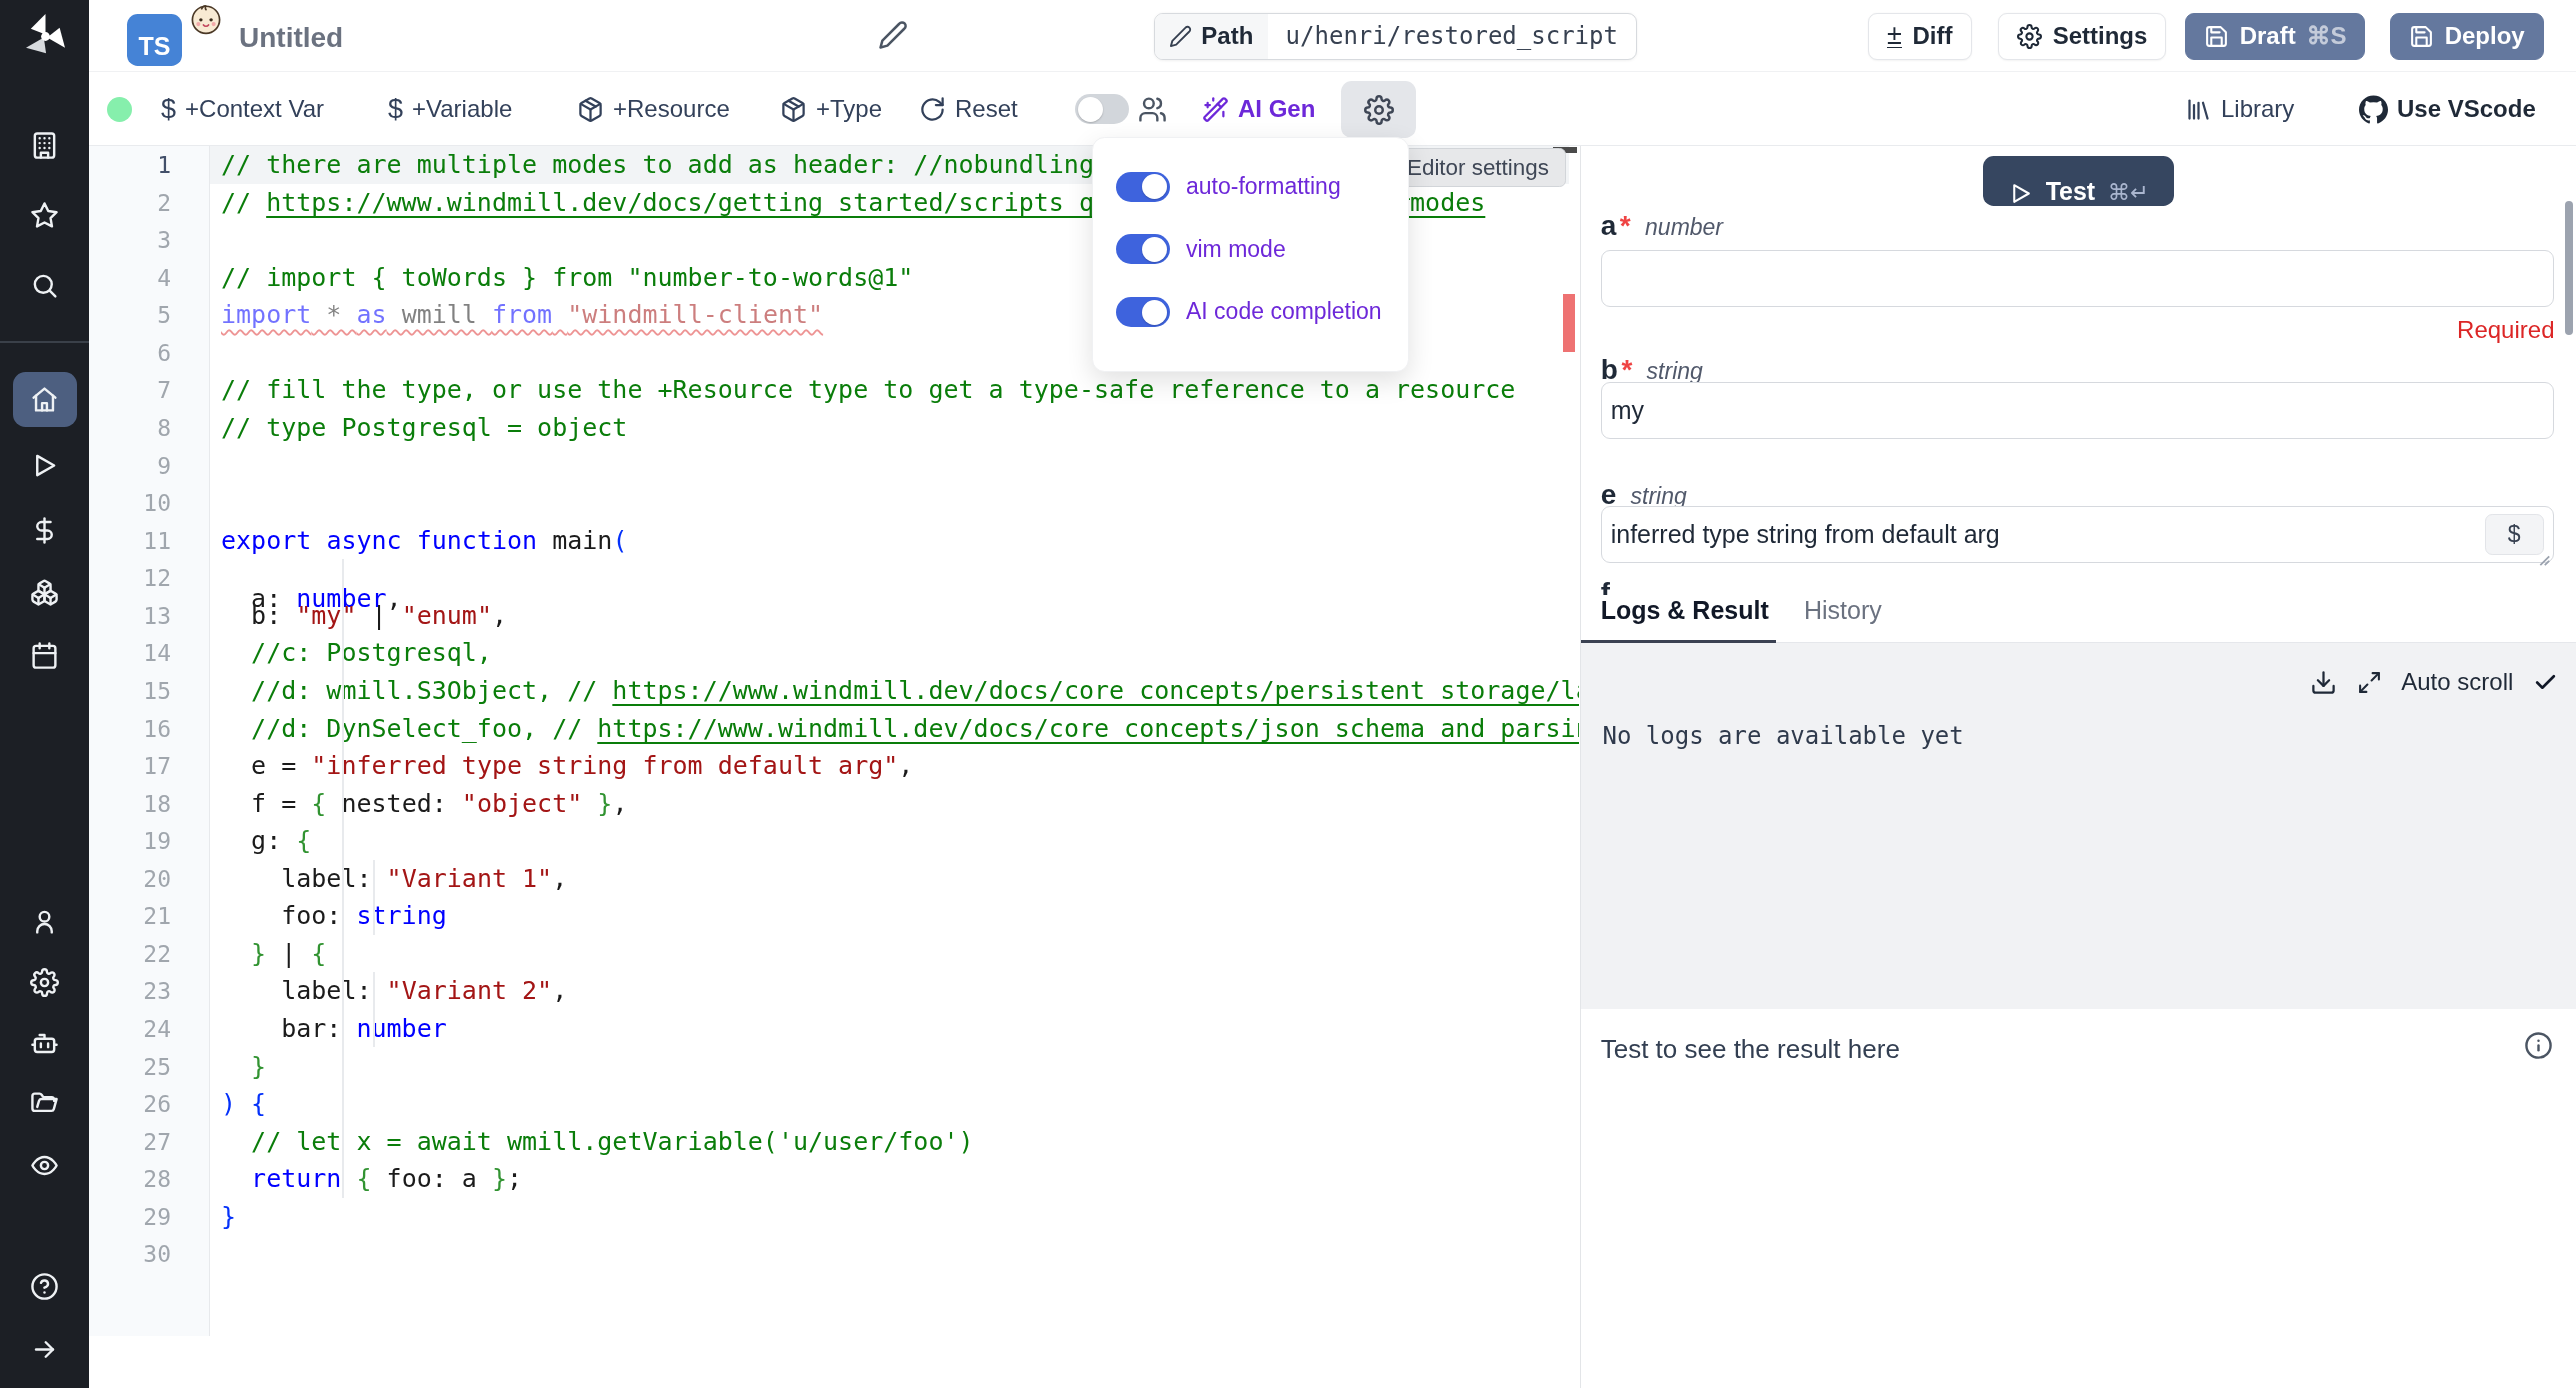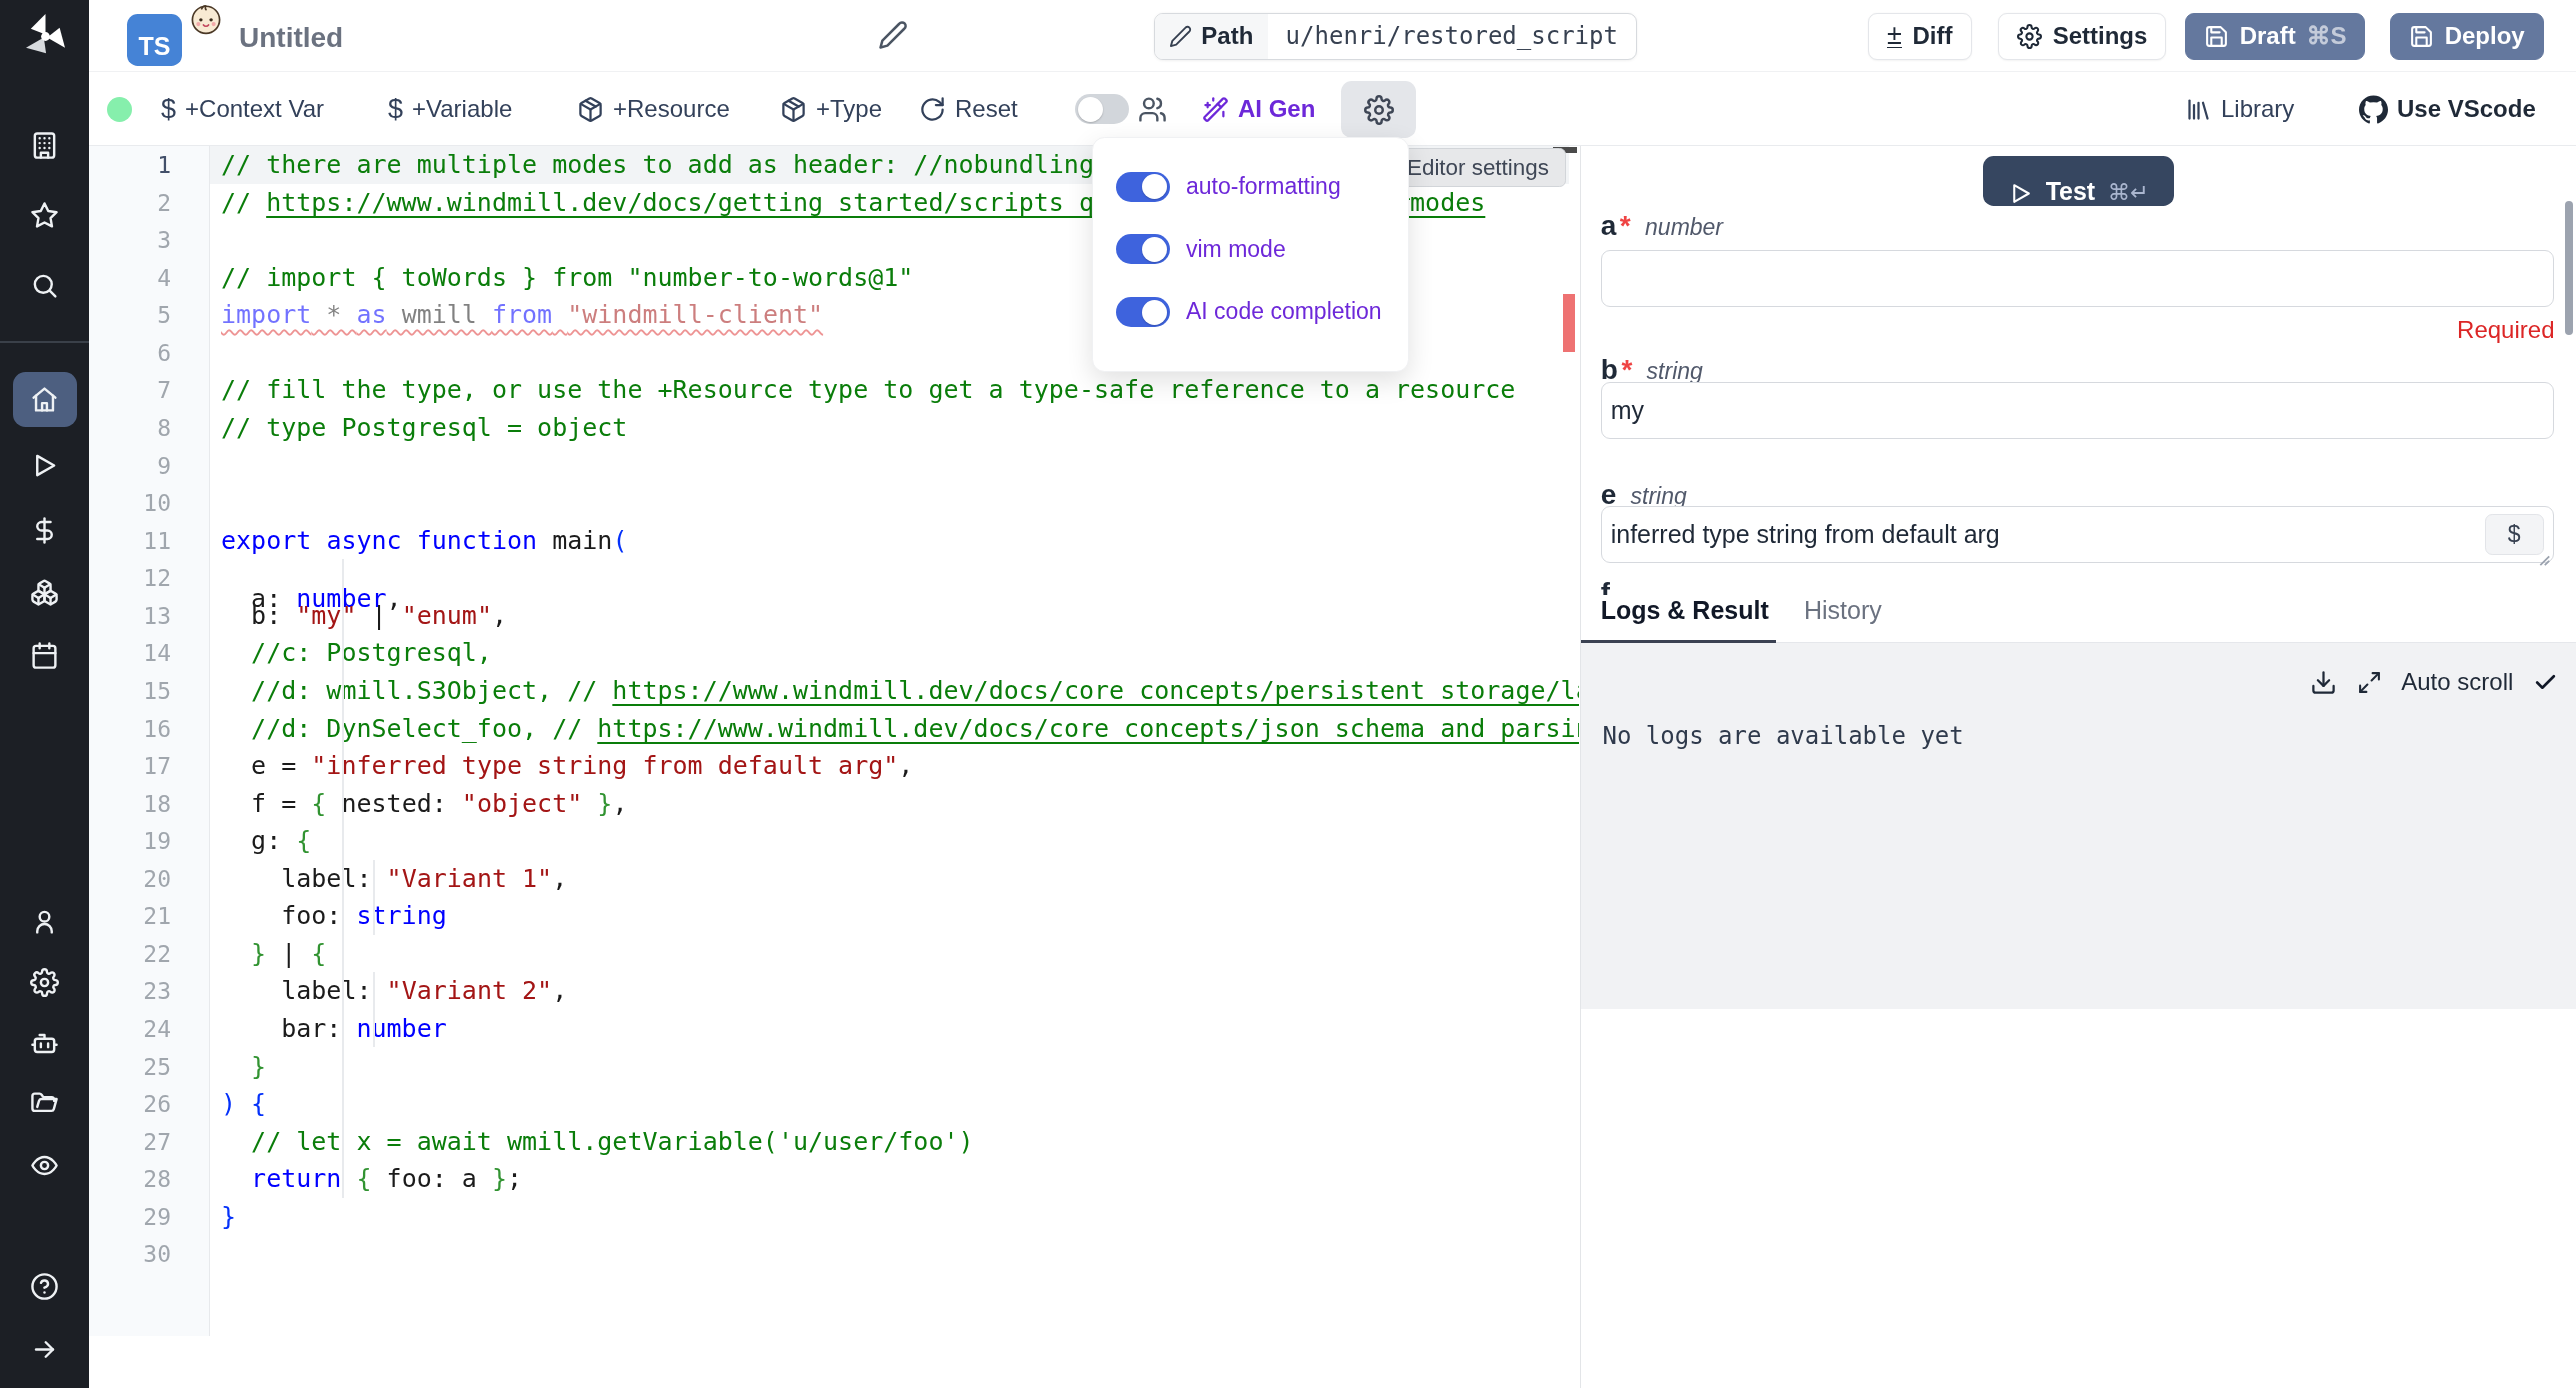--- a/index.html
+++ b/index.html
@@ -510,20 +510,30 @@
           <line x1="3" y1="21" x2="10" y2="14"></line>
         </svg>
       <span class="as-lbl">Auto scroll</span>
       <svg class="ic" width="25" height="25" viewBox="0 0 24 24" fill="none" stroke="#111827" stroke-width="2.5" stroke-linecap="round" stroke-linejoin="round">
           <path d="M20 6 9 17l-5-5"></path>
         </svg>
     </div>
     <div id="no-logs">No logs are available yet</div>
   </div>
 
+  <div id="result-area">
+    <div id="result-text">Test to see the result here</div>
+    <div id="result-info">
+      <svg class="ic" width="29" height="29" viewBox="0 0 24 24" fill="none" stroke="currentColor" stroke-width="2" stroke-linecap="round" stroke-linejoin="round">
+          <circle cx="12" cy="12" r="10"></circle>
+          <path d="M12 16v-4"></path>
+          <path d="M12 8h.01"></path>
+        </svg>
+    </div>
+  </div>
 </div>
 
 <div id="es-tooltip">Editor settings</div>
 <div id="es-menu">
     <div class="es-row">
       <div class="toggle on">
         <div class="knob"></div>
       </div>
       <span class="es-label">auto-formatting</span>
     </div>

